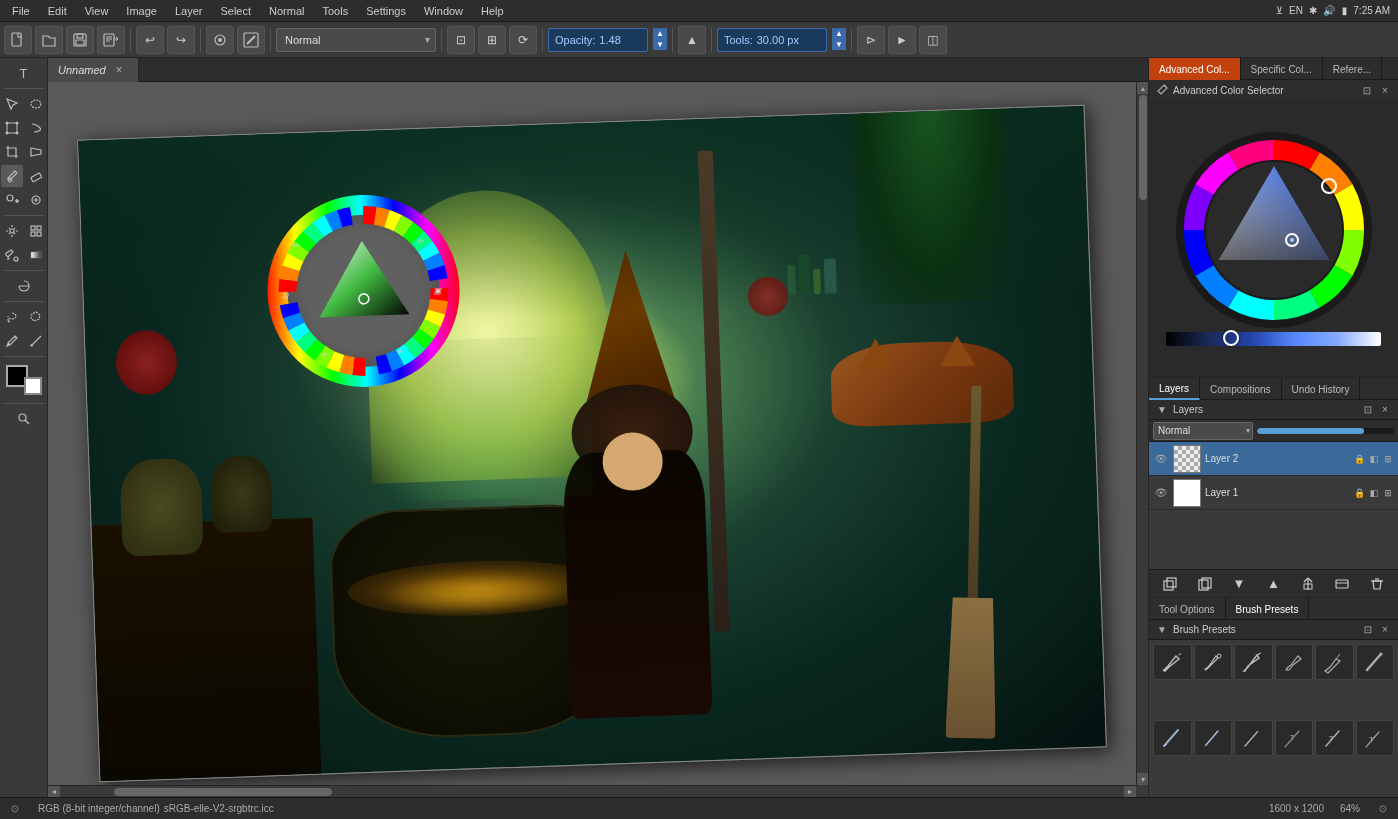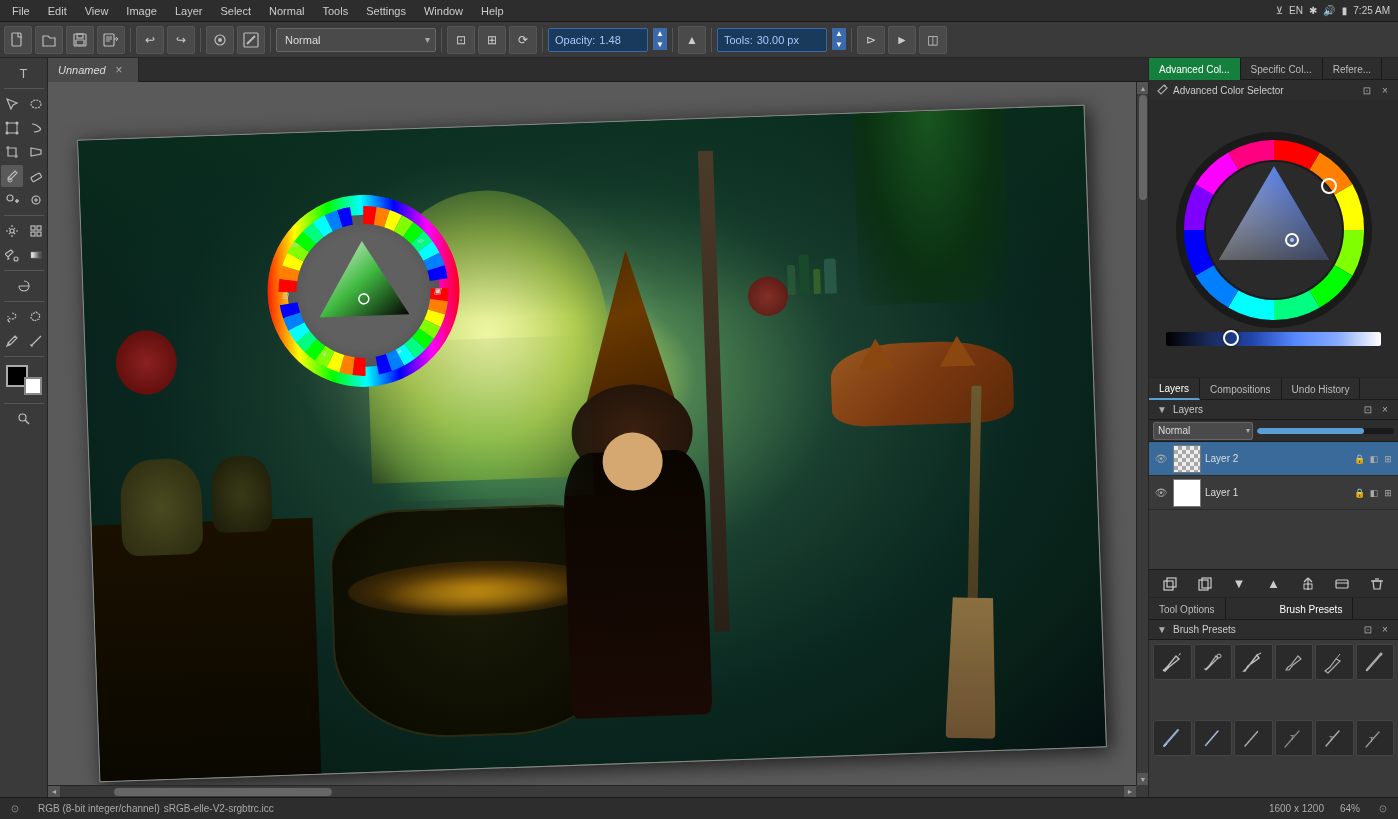--- a/index.html
+++ b/index.html
@@ -67,21 +67,21 @@
     .scroll-corner { position: absolute; bottom: 0; right: 0; width: 12px; height: 12px; background: #3a3a3a; }
     .scroll-arrow { width: 12px; height: 12px; background: #555; display: flex; align-items: center; justify-content: center; cursor: pointer; font-size: 7px; color: #aaa; flex-shrink: 0; }
 
     
     #right-panel { width: 250px; background: #3a3a3a; border-left: 1px solid #252525; display: flex; flex-direction: column; }
 
     
     #color-selector { height: 320px; border-bottom: 1px solid #252525; display: flex; flex-direction: column; }
     .panel-tabs-top { display: flex; height: 22px; background: #2d2d2d; border-bottom: 1px solid #1a1a1a; }
     .panel-tab { padding: 0 10px; height: 22px; display: flex; align-items: center; font-size: 10px; color: #bbb; cursor: pointer; border-right: 1px solid #1a1a1a; }
-    .panel-tab.active { background: #15803d; color: #fff; }
+    .panel-tab.active { background: #c2410c; color: #fff; }
     .panel-header { display: flex; align-items: center; justify-content: space-between; height: 20px; background: #2d2d2d; padding: 0 6px; font-size: 10px; color: #aaa; }
     .panel-header-icons { display: flex; gap: 4px; }
     .panel-icon-btn { width: 14px; height: 14px; display: flex; align-items: center; justify-content: center; cursor: pointer; color: #aaa; font-size: 10px; }
 
     
     #color-wheel-panel { flex: 1; display: flex; flex-direction: column; align-items: center; justify-content: center; background: #2a2a2a; padding: 8px; position: relative; }
 
     
     #layers-panel { flex: 1; display: flex; flex-direction: column; min-height: 0; justify-content: space-between; }
     .layers-tabs { display: flex; height: 22px; background: #2d2d2d; border-bottom: 1px solid #1a1a1a; }
@@ -100,21 +100,21 @@
     .layer-name { flex: 1; font-size: 10px; color: #ddd; }
     .layer-icons { display: flex; gap: 2px; }
     .layer-icon { width: 12px; height: 12px; display: flex; align-items: center; justify-content: center; color: #aaa; font-size: 9px; }
 
     
     .layers-toolbar { display: flex; align-items: center; justify-content: space-around; height: 28px; background: #2d2d2d; border-top: 1px solid #1a1a1a; padding: 0 4px; }
     .layers-tb-btn { width: 24px; height: 22px; display: flex; align-items: center; justify-content: center; cursor: pointer; color: #ccc; font-size: 13px; border-radius: 2px; }
 
     
     #bottom-panel { height: 200px; border-top: 1px solid #252525; display: flex; flex-direction: column; }
-    .bottom-tabs { display: flex; height: 22px; background: #2d2d2d; border-bottom: 1px solid #1a1a1a; gap: 44px; }
+    .bottom-tabs { display: flex; height: 22px; background: #2d2d2d; border-bottom: 1px solid #1a1a1a; }
     .bottom-tab { padding: 0 10px; height: 22px; display: flex; align-items: center; font-size: 10px; color: #bbb; cursor: pointer; border-right: 1px solid #1a1a1a; }
     .bottom-tab.active { color: #fff; }
     .brush-header { display: flex; align-items: center; justify-content: space-between; height: 20px; background: #2d2d2d; padding: 0 6px; border-bottom: 1px solid #1a1a1a; }
     .brush-select-wrap { position: relative; display: inline-flex; align-items: center; }
     .brush-select { height: 18px; background: #4a4a4a; border: 1px solid #666; color: #ddd; padding: 0 16px 0 4px; font-size: 10px; appearance: none; border-radius: 2px; min-width: 80px; }
     .brush-select-wrap::after { content: '▾'; position: absolute; right: 3px; color: #aaa; pointer-events: none; font-size: 8px; }
     .brush-add-btn { width: 18px; height: 18px; background: #4a4a4a; border: 1px solid #666; display: flex; align-items: center; justify-content: center; color: #aaa; font-size: 14px; cursor: pointer; border-radius: 2px; }
 
     
     .brush-grid { display: grid; grid-template-columns: repeat(6, 1fr); gap: 2px; padding: 4px; overflow-y: auto; flex: 1; }

